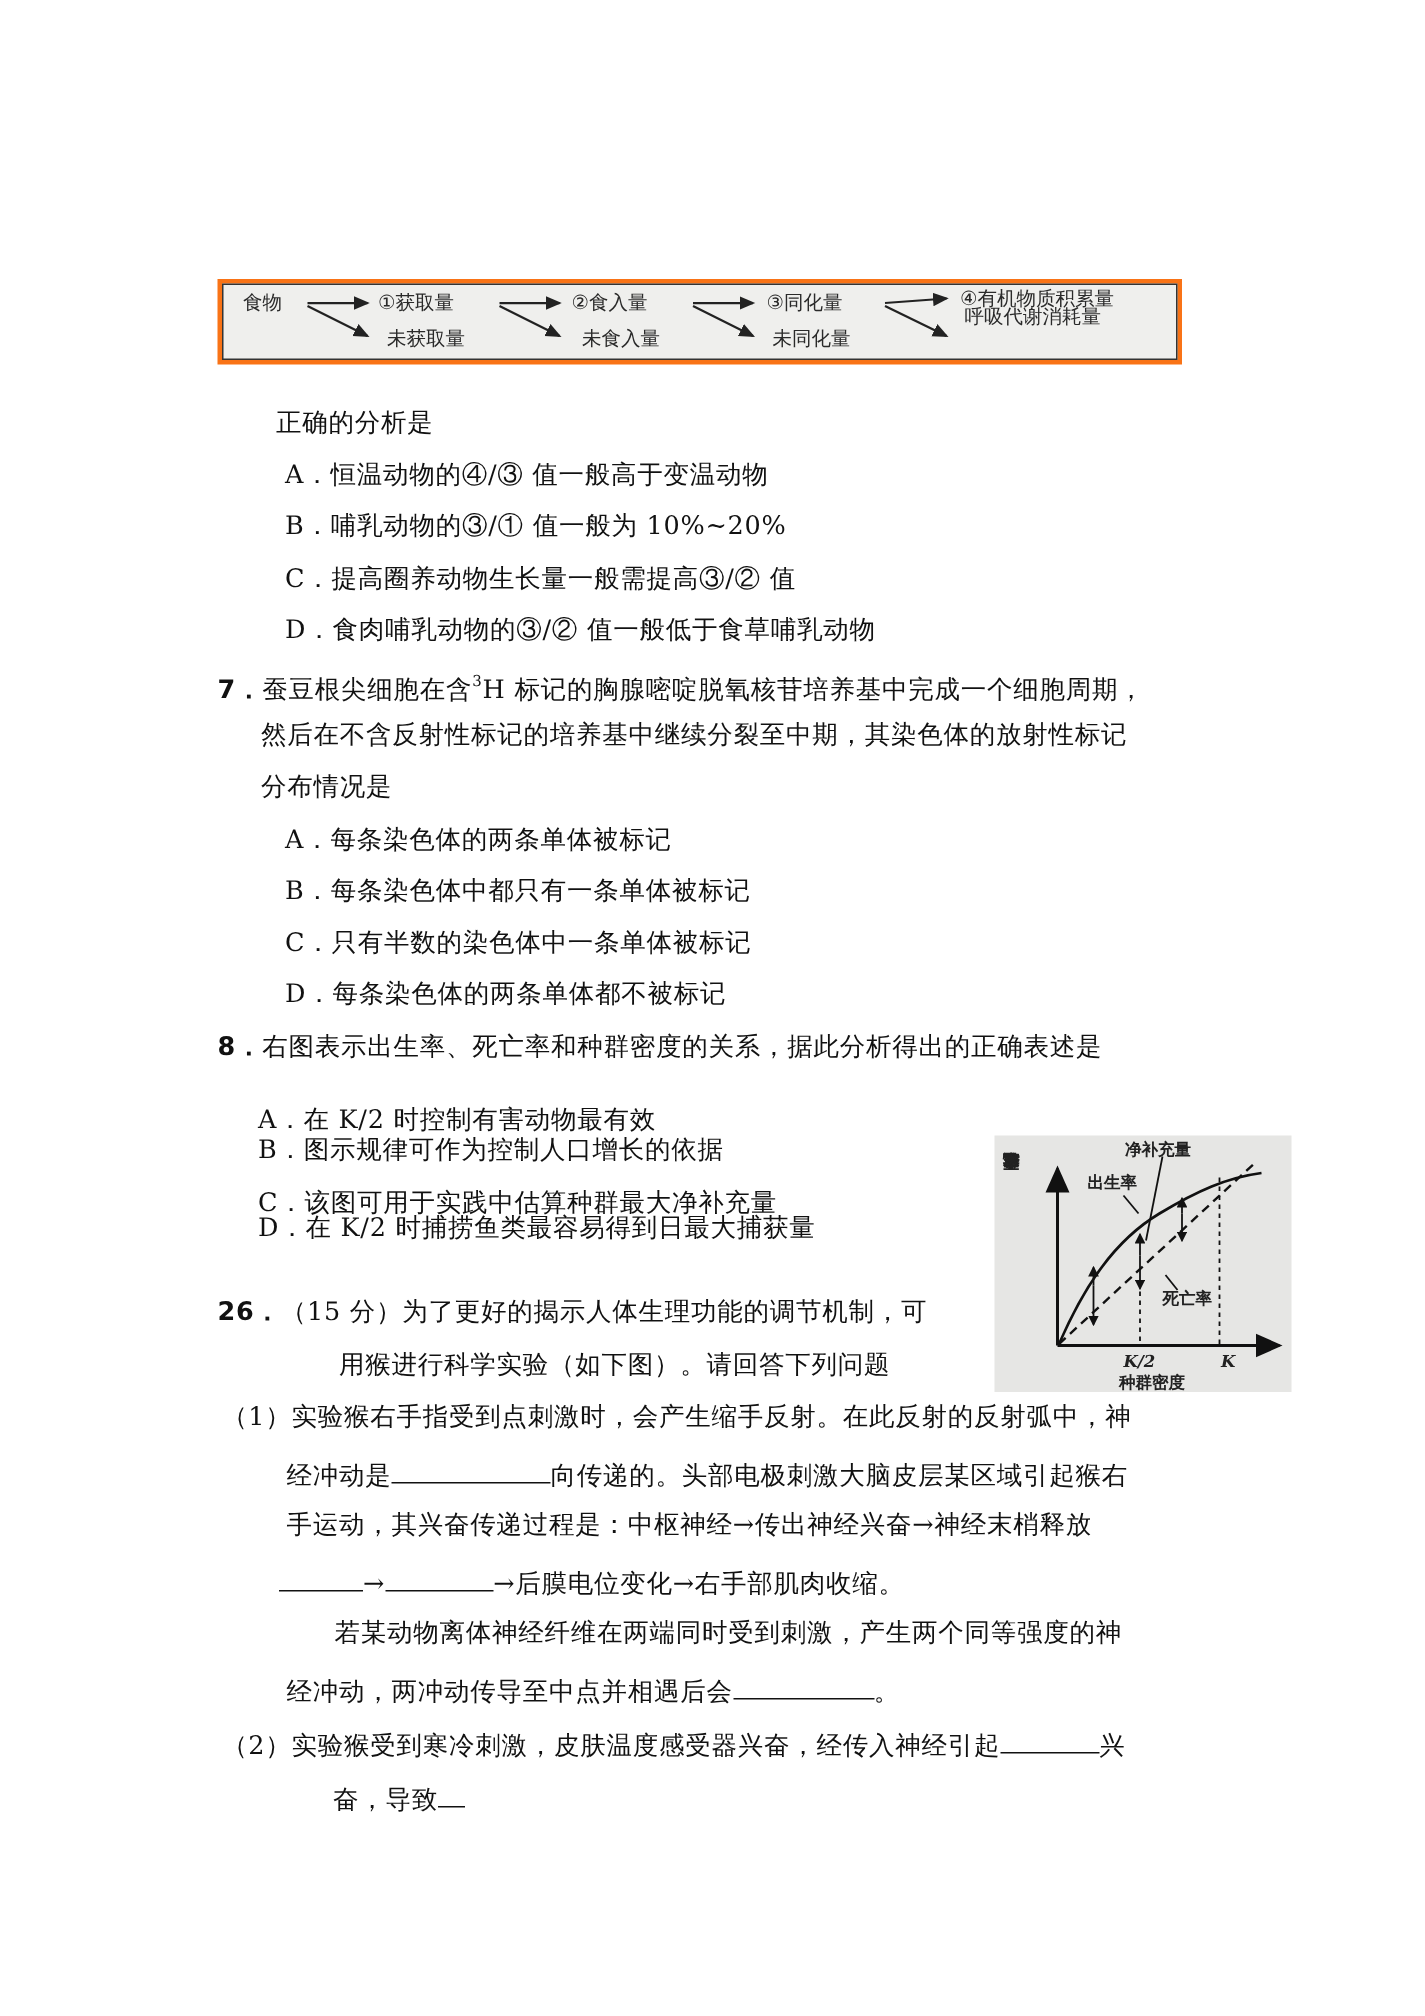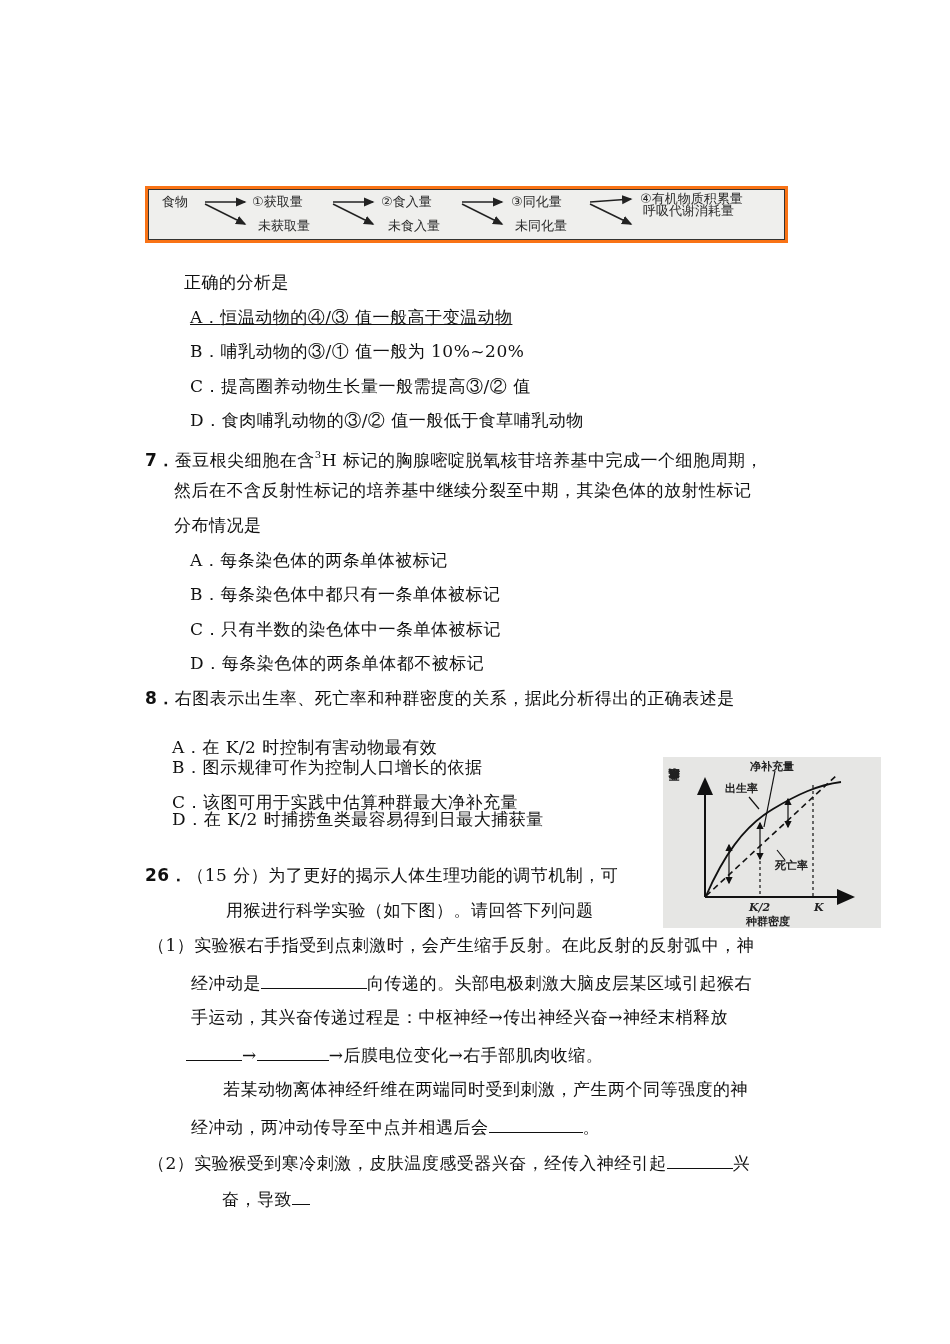--- a/index.html
+++ b/index.html
@@ -54,21 +54,21 @@
       font-size: 13px;
       color: #2a2a2a;
       white-space: nowrap;
     }
     .flow svg { position: absolute; left: 0; top: 0; }
 
     
     .chart {
       position: absolute;
       left: 663px; top: 757px;
-      width: 218px; height: 171px;
+      width: 198px; height: 171px;
       background: #e6e6e4;
     }
     .chart svg { position: absolute; left: 0; top: 0; }
     .chart-label {
       position: absolute;
       font-family: "DejaVu Sans", "Liberation Sans", sans-serif;
       font-weight: bold;
       font-size: 11px;
       color: #222;
       white-space: nowrap;
@@ -113,21 +113,21 @@
   <span class="flow-text" style="left:113px;top:31px;">未获取量</span>
   <span class="flow-text" style="left:236px;top:7px;">②食入量</span>
   <span class="flow-text" style="left:243px;top:31px;">未食入量</span>
   <span class="flow-text" style="left:366px;top:7px;">③同化量</span>
   <span class="flow-text" style="left:370px;top:31px;">未同化量</span>
   <span class="flow-text" style="left:495px;top:4px;">④有机物质积累量</span>
   <span class="flow-text" style="left:498px;top:16px;">呼吸代谢消耗量</span>
 </div>
 
 <div class="line" style="left:184px;top:271px;">正确的分析是</div>
-<div class="line" style="left:190px;top:306px;text-decoration:underline;">
+<div class="line" style="left:190px;top:306px;">
   <span>A．</span><span>恒温动物的④/③ 值一般高于变温动物</span>
 </div>
 <div class="line" style="left:190px;top:340px;">
   <span>B．</span><span>哺乳动物的③/① 值一般为 10%~20%</span>
 </div>
 <div class="line" style="left:190px;top:375px;">
   <span>C．</span><span>提高圈养动物生长量一般需提高③/② 值</span>
 </div>
 <div class="line" style="left:190px;top:409px;">
   <span>D．</span><span>食肉哺乳动物的③/② 值一般低于食草哺乳动物</span>

